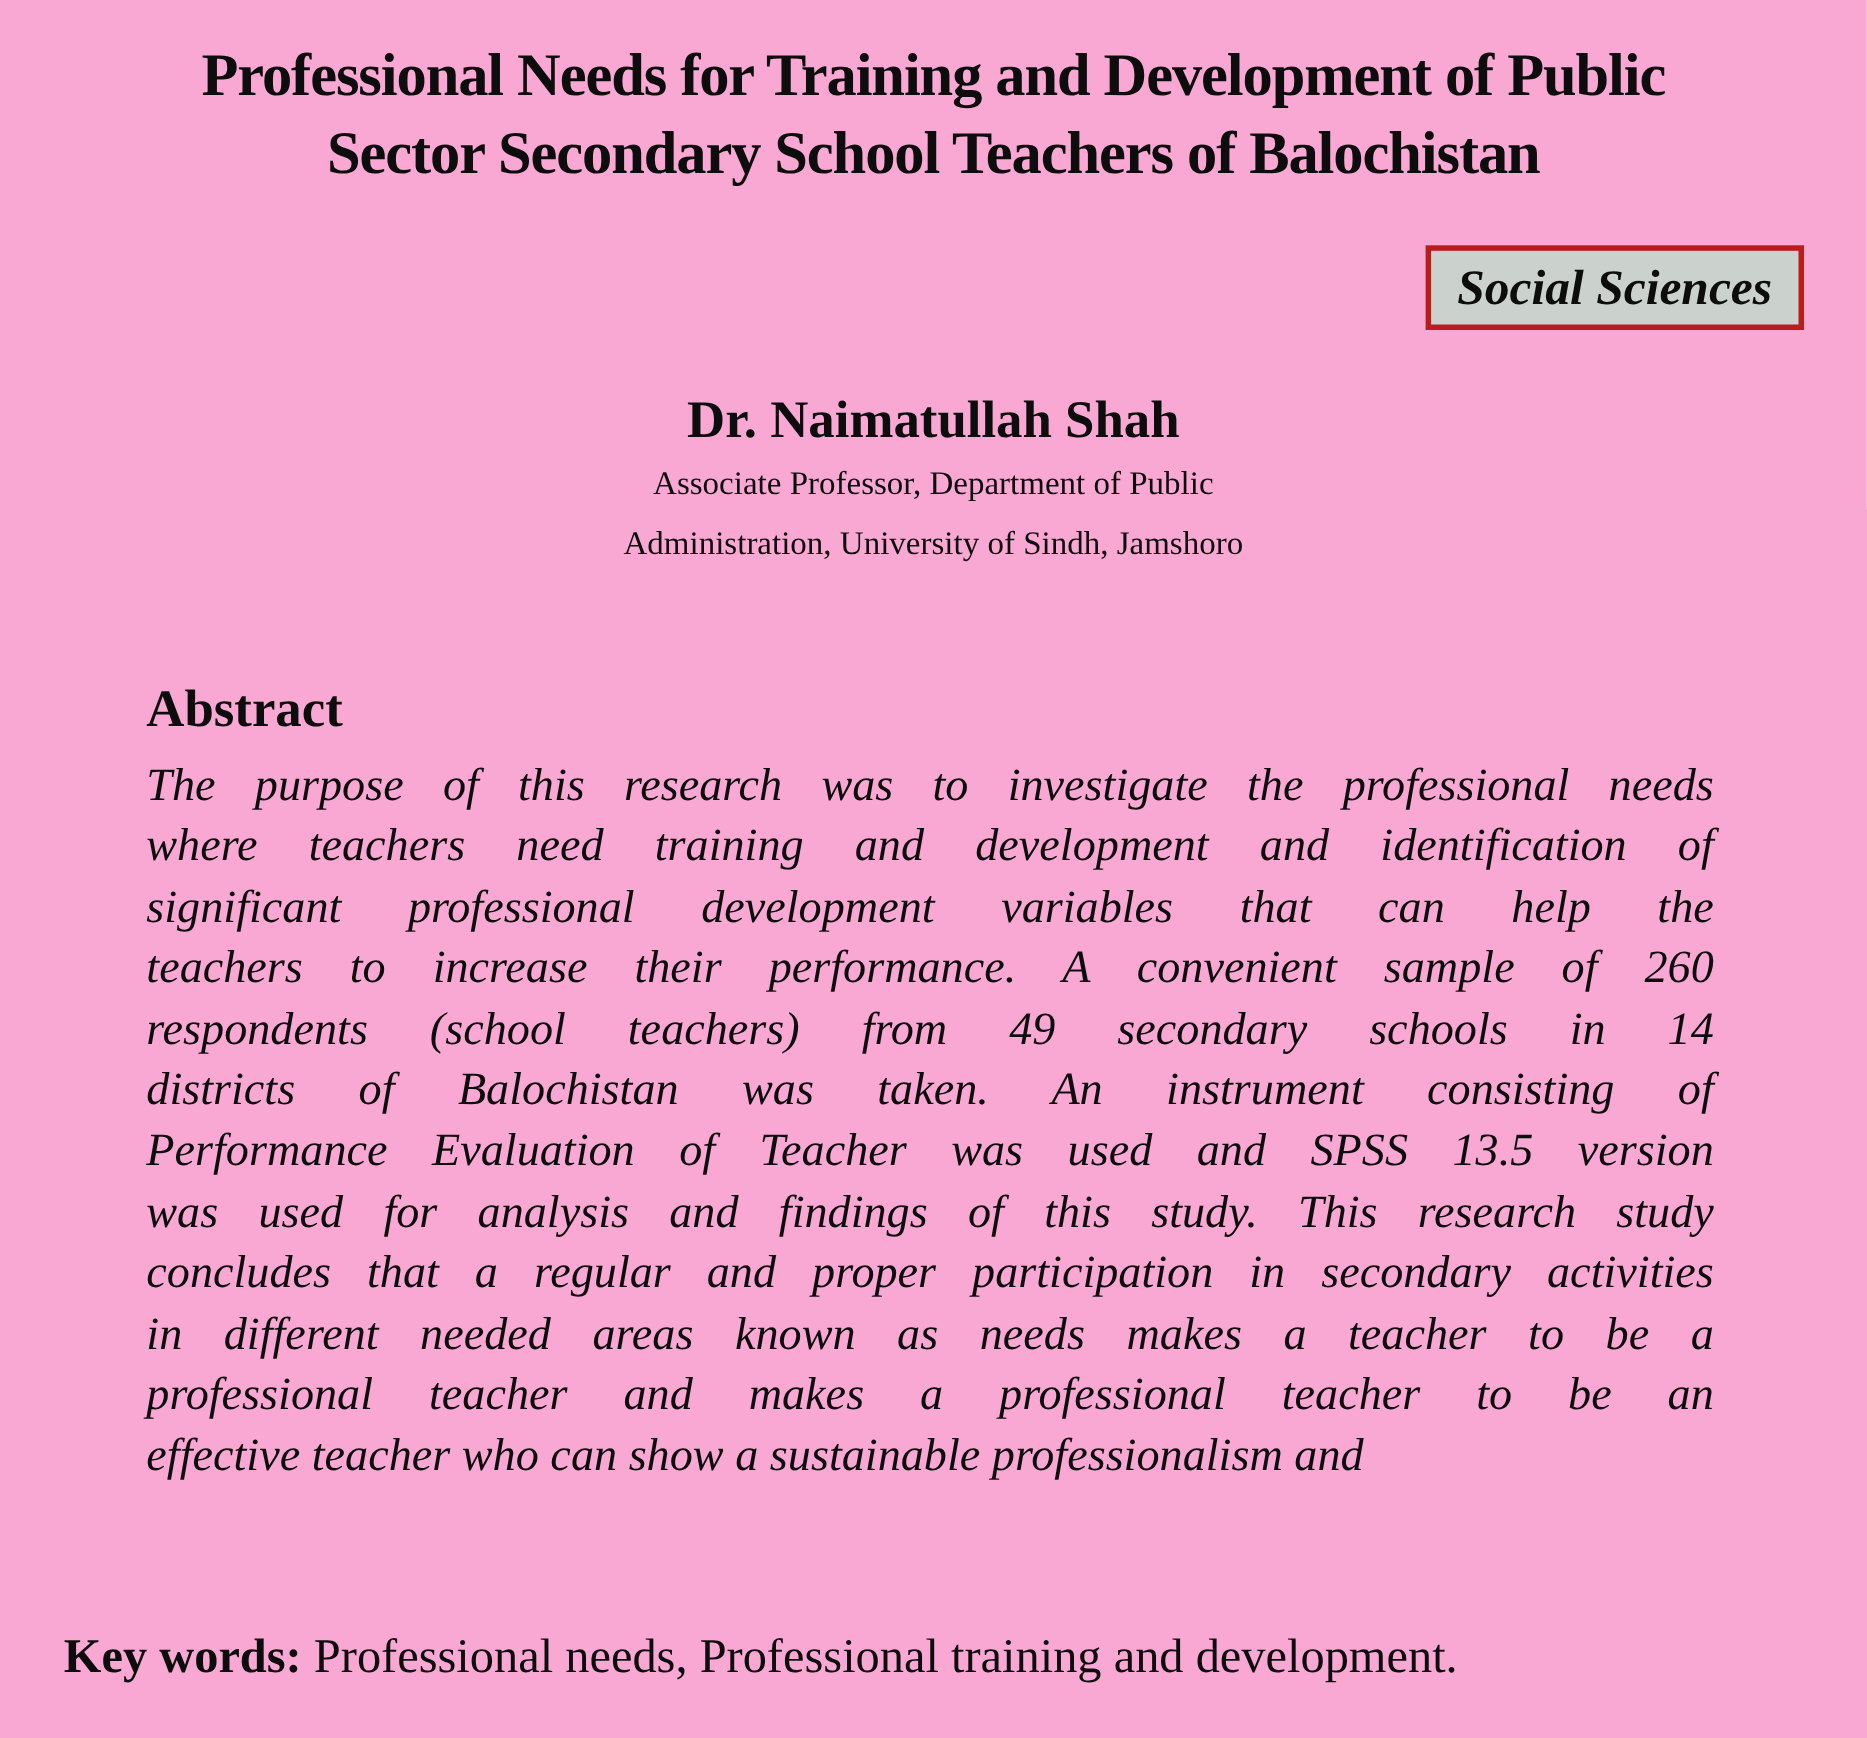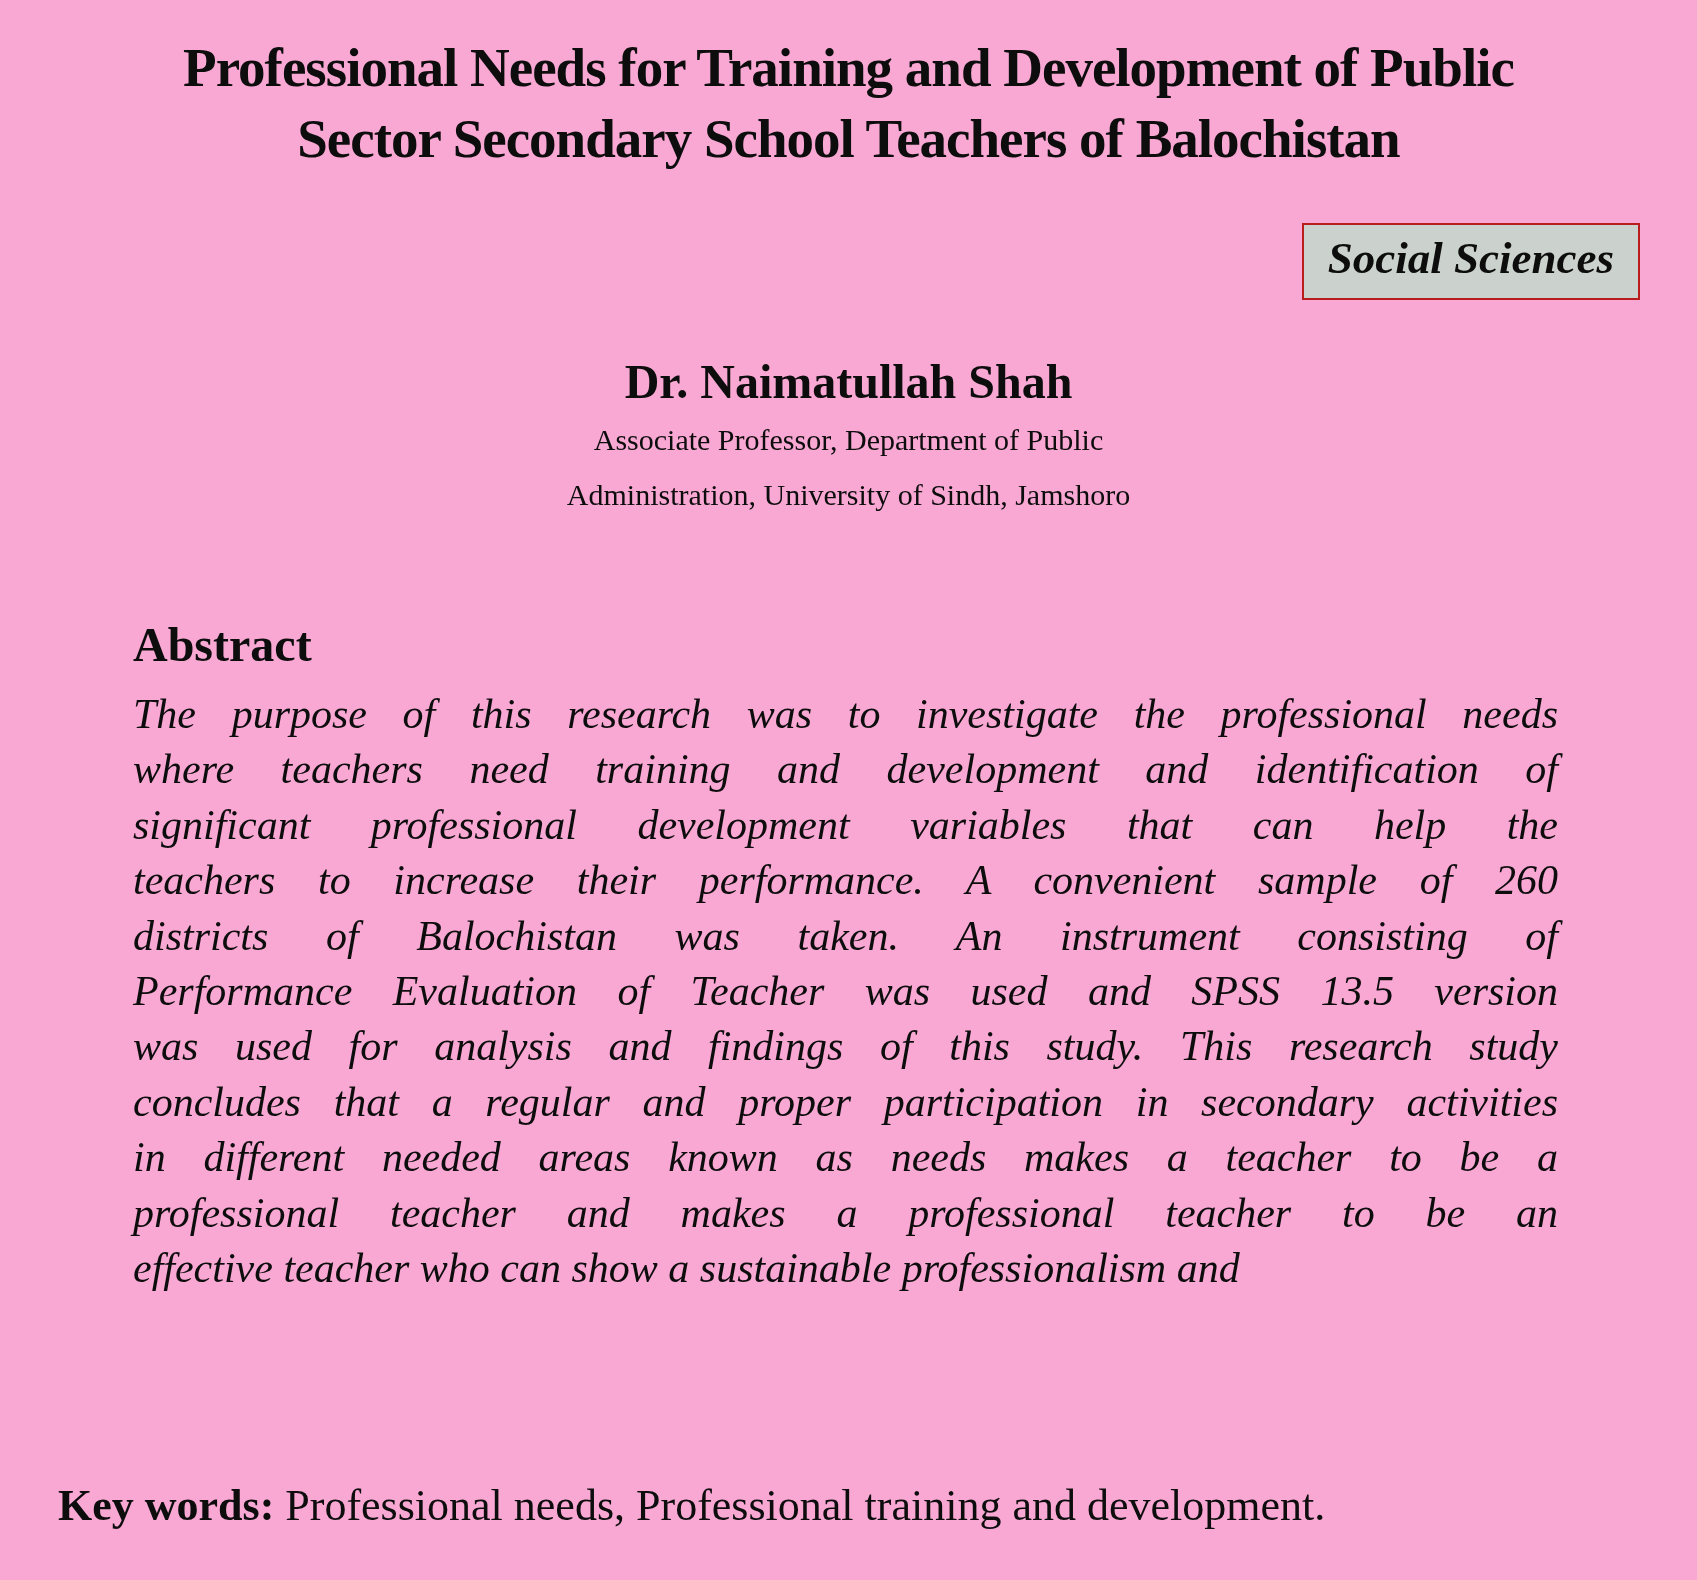--- a/index.html
+++ b/index.html
@@ -24,21 +24,21 @@
     font-size: 55px;
     line-height: 71px;
     letter-spacing: -1px;
   }
 
   
   .badge {
     position: absolute; top: 223px; right: 57px;
     height: 77px;
     background: #cbd1cc;
-    border: 2px solid #b91c1c;
+    border: 5px solid #b91c1c;
     padding: 0 24px;
     font-weight: bold;
     font-style: italic;
     font-size: 45px;
     line-height: 67px;
     white-space: nowrap;
   }
 
   
   .author-block {
@@ -105,20 +105,21 @@
     <div class="author-affil">Administration, University of Sindh, Jamshoro</div>
   </div>
 
   <div class="abstract">
     <div class="abstract-heading">Abstract</div>
     <div class="abstract-body">
         <div class="abs-line">The purpose of this research was to investigate the professional needs</div>
         <div class="abs-line">where teachers need training and development and identification of</div>
         <div class="abs-line">significant professional development variables that can help the</div>
         <div class="abs-line">teachers to increase their performance. A convenient sample of 260</div>
+        <div class="abs-line">respondents (school teachers) from 49 secondary schools in 14</div>
         <div class="abs-line">districts of Balochistan was taken. An instrument consisting of</div>
         <div class="abs-line">Performance Evaluation of Teacher was used and SPSS 13.5 version</div>
         <div class="abs-line">was used for analysis and findings of this study. This research study</div>
         <div class="abs-line">concludes that a regular and proper participation in secondary activities</div>
         <div class="abs-line">in different needed areas known as needs makes a teacher to be a</div>
         <div class="abs-line">professional teacher and makes a professional teacher to be an</div>
         <div class="abs-line">effective teacher who can show a sustainable professionalism and</div>
       </div>
   </div>
 

